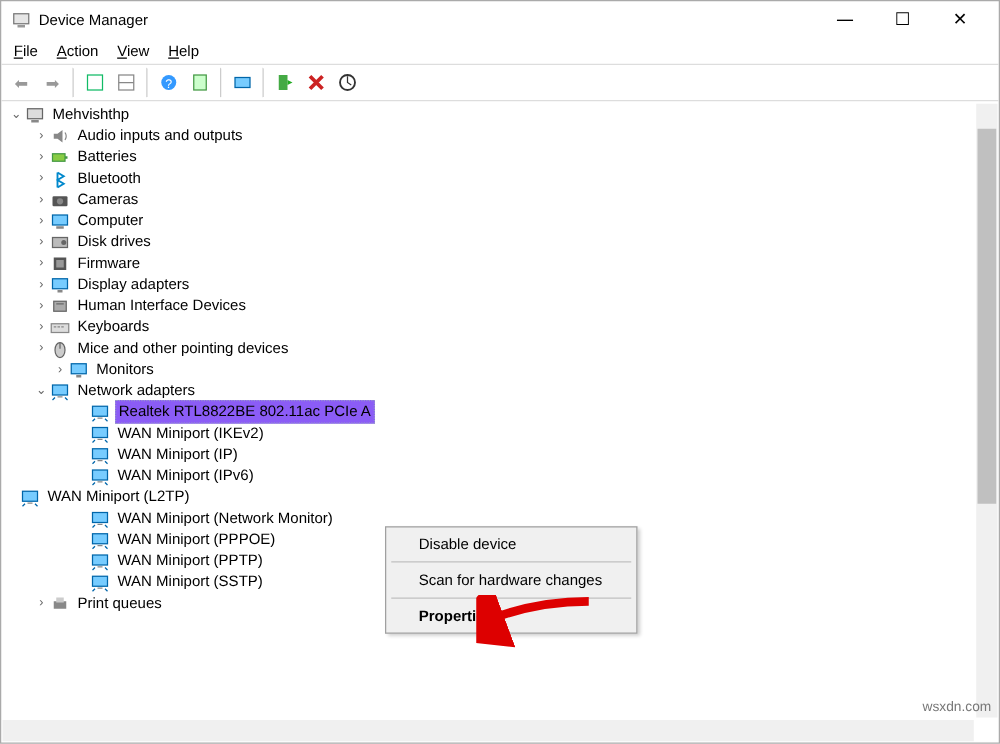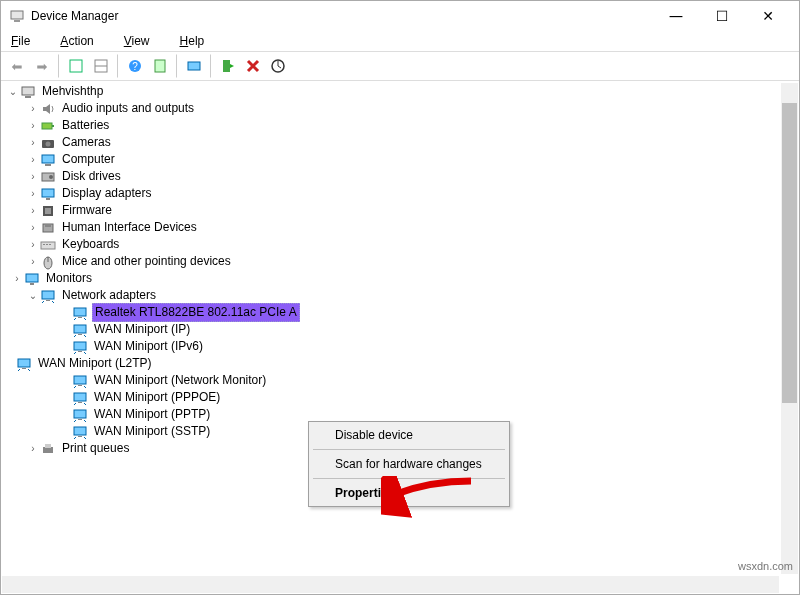--- a/index.html
+++ b/index.html
@@ -1,21 +1,21 @@
 <!DOCTYPE html>
 <html><head>
   <meta charset="utf-8">
   <style>
     * { margin: 0; padding: 0; box-sizing: border-box; font-family: "Segoe UI", Tahoma, sans-serif; }
     body { width: 800px; height: 595px; background: #fff; border: 1px solid #aaa; overflow: hidden; position: relative; }
     .titlebar { height: 30px; display: flex; align-items: center; padding: 0 8px; font-size: 12px; }
     .titlebar .ico { width: 16px; height: 16px; margin-right: 6px; display:flex; align-items:center; justify-content:center; }
     .titlebar .spacer { flex: 1; }
     .winbtn { width: 46px; height: 30px; text-align: center; line-height: 30px; font-size: 14px; font-family: system-ui; }
-    .menubar { height: 20px; display: flex; align-items: center; padding: 0 4px; font-size: 12px; gap: 18px; }
+    .menubar { height: 20px; display: flex; align-items: center; padding: 0 4px; font-size: 12px; gap: 3px; }
     .menuitm { padding: 1px 6px; }
     .menuitm u { text-decoration: underline; }
     .toolbar { height: 30px; display: flex; align-items: center; border-top: 1px solid #ddd; border-bottom: 1px solid #ddd; padding: 0 4px; gap: 1px; }
     .tbbtn { width: 24px; height: 24px; border: 1px solid transparent; display: flex; align-items: center; justify-content: center; font-size: 13px; }
     .tbbtn.sep { border-left: 1px solid #ccc; width: 1px; margin: 0 3px; }
     .tbbtn.disabled { color: #999; }
     .tree { position: absolute; left: 1px; top: 82px; right: 20px; bottom: 20px; overflow: hidden; font-size: 12px; line-height: 17px; }
     .node { display: flex; align-items: center; height: 17px; white-space: nowrap; }
     .caret { width: 14px; text-align: center; color: #666; font-size: 10px; user-select:none; }
     .caret.exp::before { content: "⌄"; }
@@ -140,20 +140,29 @@
           <rect x="2" y="5" width="10" height="6" fill="#8c4" stroke="#494"></rect>
           <rect x="12" y="7" width="2" height="2" fill="#494"></rect>
         </svg>
       </span>
       <span class="label">Batteries</span>
     </div>
     <div class="node" style="padding-left:24px">
       <span class="caret col"></span>
       <span class="nico">
         <svg width="16" height="16">
+          <path d="M6 3 L11 6 L6 9 L11 12 L6 15 M6 9 L6 3 M6 9 L6 15" stroke="#08c" stroke-width="1.5" fill="none"></path>
+        </svg>
+      </span>
+      <span class="label">Bluetooth</span>
+    </div>
+    <div class="node" style="padding-left:24px">
+      <span class="caret col"></span>
+      <span class="nico">
+        <svg width="16" height="16">
           <rect x="2" y="5" width="12" height="8" fill="#555" rx="1"></rect>
           <circle cx="8" cy="9" r="2.5" fill="#888"></circle>
         </svg>
       </span>
       <span class="label">Cameras</span>
     </div>
     <div class="node" style="padding-left:24px">
       <span class="caret col"></span>
       <span class="nico">
         <svg width="16" height="16">
@@ -170,35 +179,35 @@
           <rect x="2" y="4" width="12" height="8" fill="#bbb" stroke="#666"></rect>
           <circle cx="11" cy="8" r="2" fill="#666"></circle>
         </svg>
       </span>
       <span class="label">Disk drives</span>
     </div>
     <div class="node" style="padding-left:24px">
       <span class="caret col"></span>
       <span class="nico">
         <svg width="16" height="16">
-          <rect x="2" y="3" width="12" height="8" fill="#7cf" stroke="#06a"></rect>
-          <rect x="6" y="12" width="4" height="2" fill="#888"></rect>
-        </svg>
-      </span>
-      <span class="label">Display adapters</span>
-    </div>
-    <div class="node" style="padding-left:24px">
-      <span class="caret col"></span>
-      <span class="nico">
-        <svg width="16" height="16">
           <rect x="3" y="3" width="10" height="10" fill="#555"></rect>
           <rect x="5" y="5" width="6" height="6" fill="#999"></rect>
         </svg>
       </span>
       <span class="label">Firmware</span>
+    </div>
+    <div class="node" style="padding-left:24px">
+      <span class="caret col"></span>
+      <span class="nico">
+        <svg width="16" height="16">
+          <rect x="2" y="3" width="12" height="8" fill="#7cf" stroke="#06a"></rect>
+          <rect x="6" y="12" width="4" height="2" fill="#888"></rect>
+        </svg>
+      </span>
+      <span class="label">Display adapters</span>
     </div>
     <div class="node" style="padding-left:24px">
       <span class="caret col"></span>
       <span class="nico">
         <svg width="16" height="16">
           <rect x="3" y="4" width="10" height="8" fill="#aaa" stroke="#666"></rect>
           <line x1="5" y1="6" x2="11" y2="6" stroke="#666"></line>
         </svg>
       </span>
       <span class="label">Human Interface Devices</span>
@@ -218,21 +227,21 @@
     <div class="node" style="padding-left:24px">
       <span class="caret col"></span>
       <span class="nico">
         <svg width="16" height="16">
           <ellipse cx="8" cy="9" rx="4" ry="6" fill="#ccc" stroke="#666"></ellipse>
           <line x1="8" y1="3" x2="8" y2="8" stroke="#666"></line>
         </svg>
       </span>
       <span class="label">Mice and other pointing devices</span>
     </div>
-    <div class="node" style="padding-left:8px">
+    <div class="node" style="padding-left:39px">
       <span class="caret col"></span>
       <span class="nico">
         <svg width="16" height="16">
           <rect x="2" y="3" width="12" height="8" fill="#7cf" stroke="#06a"></rect>
           <rect x="6" y="12" width="4" height="2" fill="#888"></rect>
         </svg>
       </span>
       <span class="label">Monitors</span>
     </div>
     <div class="node" style="padding-left:24px">
@@ -249,20 +258,31 @@
     <div class="node" style="padding-left:56px">
       <span class="caret none"></span>
       <span class="nico">
         <svg width="16" height="16">
           <rect x="2" y="3" width="12" height="8" fill="#7cf" stroke="#06a"></rect>
           <rect x="6" y="12" width="4" height="1" fill="#888"></rect>
           <path d="M4 13 L2 15 M12 13 L14 15" stroke="#06a"></path>
         </svg>
       </span>
       <span class="label selected">Realtek RTL8822BE 802.11ac PCIe A</span>
+    </div>
+    <div class="node" style="padding-left:56px">
+      <span class="caret none"></span>
+      <span class="nico">
+        <svg width="16" height="16">
+          <rect x="2" y="3" width="12" height="8" fill="#7cf" stroke="#06a"></rect>
+          <rect x="6" y="12" width="4" height="1" fill="#888"></rect>
+          <path d="M4 13 L2 15 M12 13 L14 15" stroke="#06a"></path>
+        </svg>
+      </span>
+      <span class="label ">WAN Miniport (IKEv2)</span>
     </div>
     <div class="node" style="padding-left:56px">
       <span class="caret none"></span>
       <span class="nico">
         <svg width="16" height="16">
           <rect x="2" y="3" width="12" height="8" fill="#7cf" stroke="#06a"></rect>
           <rect x="6" y="12" width="4" height="1" fill="#888"></rect>
           <path d="M4 13 L2 15 M12 13 L14 15" stroke="#06a"></path>
         </svg>
       </span>

